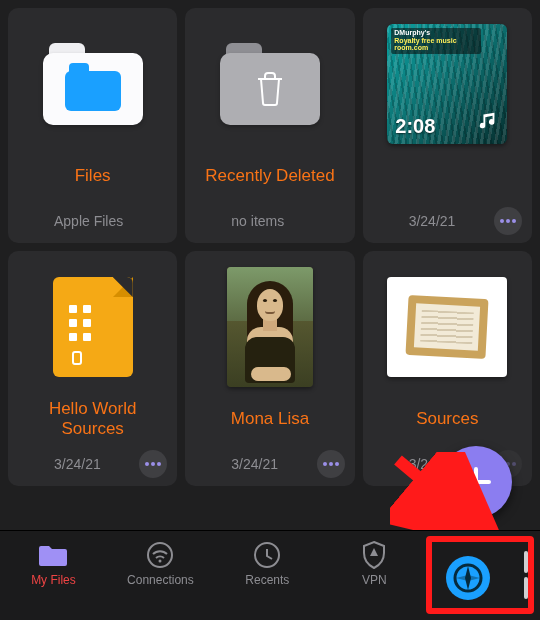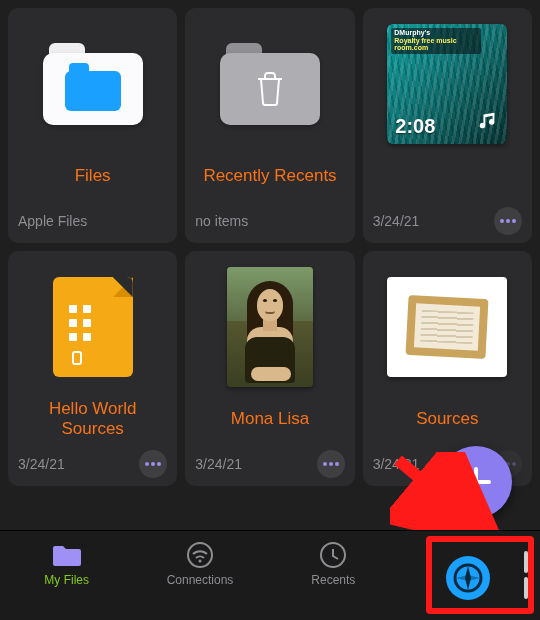--- a/index.html
+++ b/index.html
@@ -51,21 +51,21 @@
   .tile-footer {
     position:absolute;
     bottom:8px;
     left:10px;
     right:10px;
     display:flex;
     align-items:center;
     justify-content:space-between;
     height:28px;
   }
-  .tile-meta { font-size:14px; color:#8d8d92; }
+  .tile-meta { font-size:14px; color:#8d8d92;margin-left:36px; }
   .more-btn {
     width:28px; height:28px; border-radius:50%;
     background:#3f3f42;
     display:flex; align-items:center; justify-content:center;
     color:#9b8fe8;
   }
   .more-btn svg { display:block; }
 
   
   .folder-white {
@@ -207,21 +207,21 @@
   
   .tabbar {
     position:absolute; left:0; right:0; bottom:0; height:90px;
     background:#1b1b1c; border-top:1px solid #000;
     display:flex; align-items:flex-start; padding-top:10px;
   }
   .tab {
     flex:1; display:flex; flex-direction:column; align-items:center; gap:4px;
     color:#8d8d92; font-size:12px;
   }
-  .tab.active { color:#84cc16; }
+  .tab.active { color:#ef4444; }
   .tab .ic { height:28px; display:flex; align-items:center; justify-content:center; }
 
   
   .hl {
     position:absolute; right:6px; bottom:6px; width:108px; height:78px;
     border:6px solid #ff1a1a; border-radius:4px;
     background:rgba(255,0,0,0);
   }
   .hl .side { position:absolute; right:-2px; top:8px; bottom:8px; width:8px;
     display:flex; flex-direction:column; justify-content:center; gap:4px; }
@@ -258,21 +258,21 @@
           <div class="tab"></div>
           <div class="body">
         <svg width="34" height="38" class="trash" viewBox="0 0 34 38">
           <path d="M5 9h24"></path>
               <path d="M12 9V6a3 3 0 0 1 3-3h4a3 3 0 0 1 3 3v3"></path>
           <path d="M8 9l2 24a2 2 0 0 0 2 2h10a2 2 0 0 0 2-2l2-24"></path>
         </svg>
       </div>
         </div>
     </div>
-    <div class="tile-title">Recently Recents</div>
+    <div class="tile-title">Recently Deleted</div>
     <div class="tile-footer">
       <div class="tile-meta">no items</div>
     </div>
   </div>
 
   <div class="tile">
     <div class="thumb">
       <div class="album">
         <div class="texture"></div>
         <div class="banner">
@@ -412,20 +412,29 @@
   </div>
   <div class="tab">
     <div class="ic">
       <svg width="28" height="28" viewBox="0 0 28 28" fill="none" stroke="#8d8d92" stroke-width="2">
         <circle cx="14" cy="14" r="12"></circle>
           <path d="M14 8v7l5 3"></path>
       </svg>
     </div>
     <span>Recents</span>
   </div>
+  <div class="tab">
+    <div class="ic">
+      <svg width="26" height="30" viewBox="0 0 26 30" fill="none" stroke="#8d8d92" stroke-width="2">
+        <path d="M13 2l10 4v7c0 7-4 12-10 15C7 25 3 20 3 13V6l10-4z"></path>
+          <path d="M13 8l4 8h-8l4-8z" fill="#8d8d92" stroke="none"></path>
+      </svg>
+    </div>
+    <span>VPN</span>
+  </div>
   <div class="tab" style="flex:1.05"></div>
 </div>
 
 <div class="hl">
   <div class="compass-btn">
     <svg width="30" height="30" viewBox="0 0 30 30">
       <circle cx="15" cy="15" r="13" fill="none" stroke="#062a3d" stroke-width="3"></circle>
       <path d="M15 3 L18 15 L15 27 L12 15 Z" fill="#062a3d"></path>
       <path d="M3 15 L15 12 L27 15 L15 18 Z" fill="#062a3d" opacity="0.4"></path>
     </svg>

